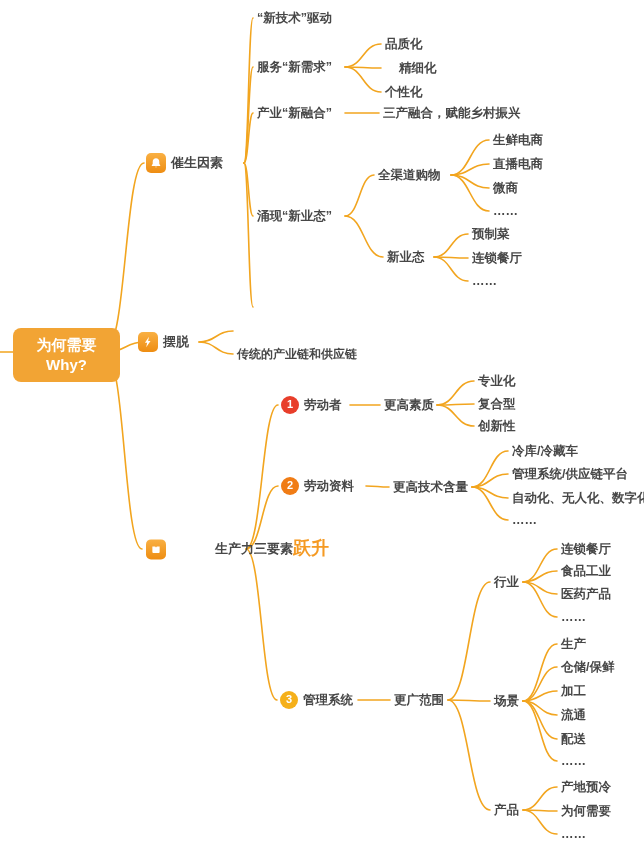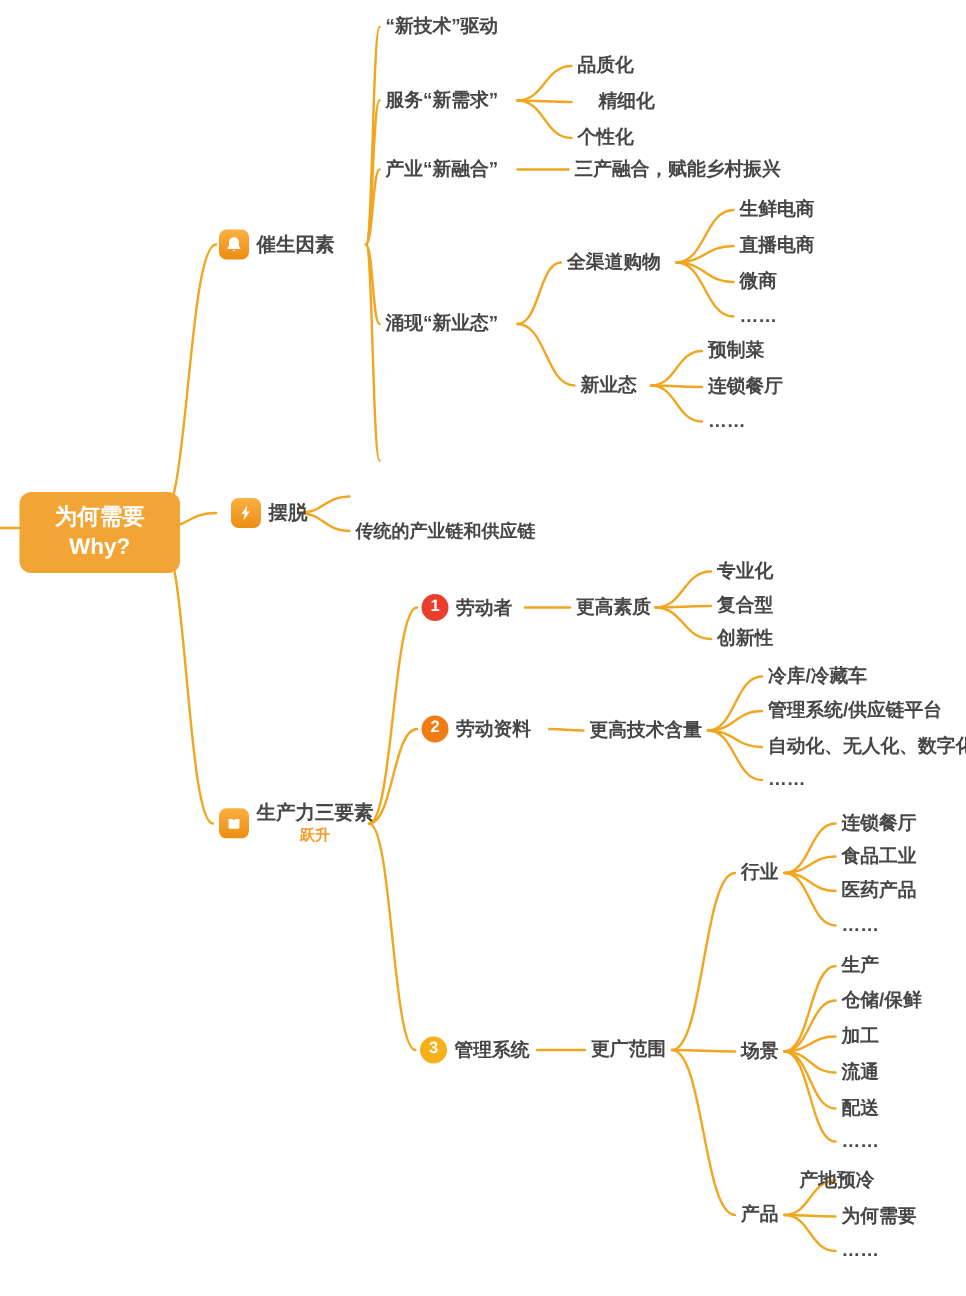--- a/index.html
+++ b/index.html
@@ -35,22 +35,22 @@
     background:linear-gradient(180deg,#F9B043,#EE8D12);
     display:flex;align-items:center;justify-content:center;
   }
   .numbadge{
     width:18px;height:18px;border-radius:50%;flex:0 0 auto;color:#fff;
     display:flex;align-items:center;justify-content:center;font-size:11px;font-weight:700;
   }
   .numbadge.b1{background:var(--red);}
   .numbadge.b2{background:var(--orange);}
   .numbadge.b3{background:var(--amber);}
-  .stack{display:flex;flex-direction:column;align-items:center;line-height:1.4;}
-  .sub{color:var(--accent);font-size:10px;}
+  .stack{display:flex;flex-direction:row;align-items:center;line-height:1.4;margin-left:44px;}
+  .sub{color:var(--accent);font-size:18px;}
   .lvl1{font-size:13px;justify-content:center;}
 </style>
 </head>
 <body>
 
 <div id="canvas">
 
   <svg id="edges" width="644" height="864">
       <path d="M0,352 C6.5,352 6.5,352 13,352"></path>
       <path d="M107,347 C125.5,347 125.5,163 144,163"></path>
@@ -114,21 +114,21 @@
 
   <div class="n lvl1" style="left:146px;top:163px">
     <span class="badge-icon">
       <svg width="14" height="14" viewBox="0 0 20 20">
           <path fill="#fff" d="M10 3.2c-2.8 0-4.7 2.1-4.7 4.9v3.1L3.9 13.4v1h12.2v-1l-1.4-2.2V8.1c0-2.8-1.9-4.9-4.7-4.9zM8.5 15.2a1.6 1.6 0 0 0 3 0z"></path>
         </svg>
     </span>
     <span>催生因素</span>
   </div>
 
-  <div class="n lvl1" style="left:154px;top:342px">
+  <div class="n lvl1" style="left:138px;top:342px">
     <span class="badge-icon">
       <svg width="14" height="14" viewBox="0 0 20 20">
           <path fill="#fff" d="M11.4 2.6 5.6 10.9h3.2L7.4 17.4l6.2-8.8h-3.4l1.2-6z"></path>
         </svg>
     </span>
     <span>摆脱</span>
   </div>
 
   <div class="n lvl1" style="left:146px;top:549px">
     <span class="badge-icon">
@@ -282,21 +282,21 @@
   <div class="n" style="left:561px;top:739px">
       <span>配送</span>
     </div>
   <div class="n" style="left:561px;top:761px">
       <span>……</span>
     </div>
 
   <div class="n" style="left:494px;top:810px">
       <span>产品</span>
     </div>
-  <div class="n" style="left:533px;top:787px">
+  <div class="n" style="left:561px;top:787px">
       <span>产地预冷</span>
     </div>
   <div class="n" style="left:561px;top:811px">
       <span>为何需要</span>
     </div>
   <div class="n" style="left:561px;top:834px">
       <span>……</span>
     </div>
 
 </div>

